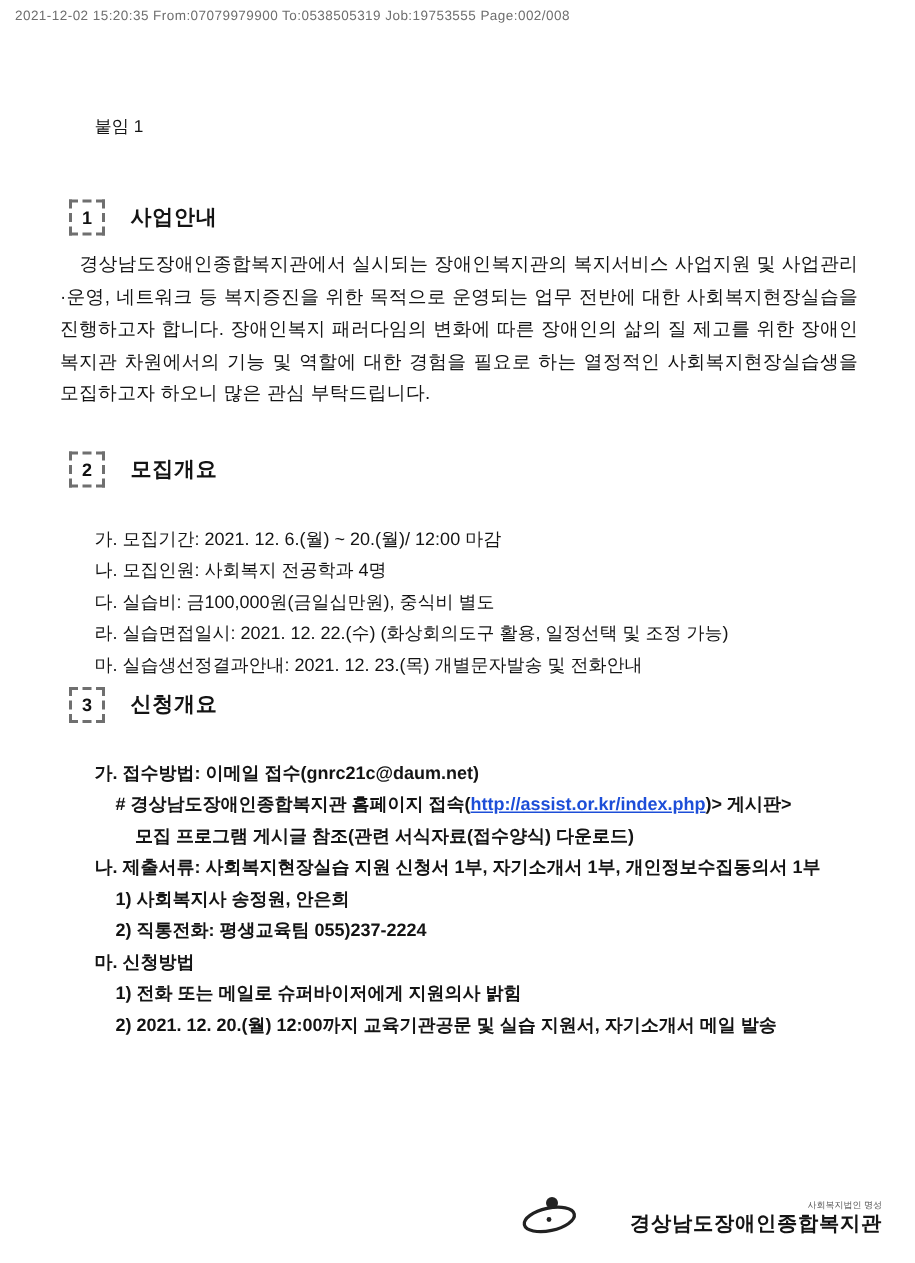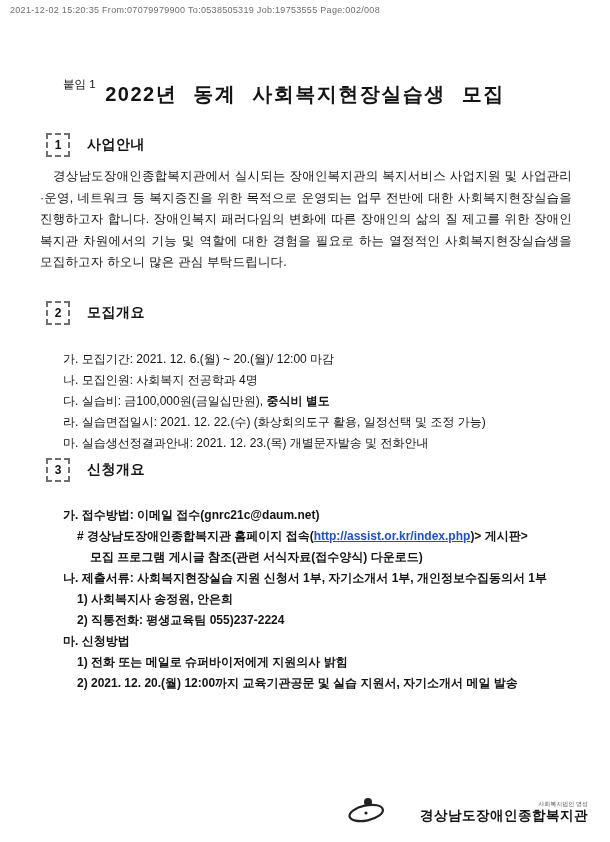--- a/index.html
+++ b/index.html
@@ -32,40 +32,39 @@
     position:absolute;top:166px;left:40px;width:532px;
     font-size:12.5px;line-height:21.5px;text-align:justify;text-indent:13px;
     letter-spacing:0.2px;
   }
   .list{position:absolute;left:63px;font-size:12px;line-height:21px;}
   .list-2{top:349px;}
   .list-3{top:505px;font-weight:bold;}
   .line{white-space:nowrap;}
   .ind1{padding-left:14px;}
   .ind2{padding-left:27px;}
-  .bold{font-weight:bold;text-align:right;}
+  .bold{font-weight:normal;text-align:right;}
   .doc-link{color:#1d4ed8;text-decoration:underline;cursor:pointer;}
   .footer-logo{
     position:absolute;top:795px;right:22px;
     display:flex;align-items:center;gap:5px;
   }
   .logo-text-block{display:flex;flex-direction:column;align-items:flex-end;}
   .logo-small{font-size:6px;color:#555;letter-spacing:0px;line-height:7px;}
   .logo-name{font-size:13.5px;font-weight:bold;letter-spacing:0.5px;line-height:16px;margin-left:27px;}
 </style>
 </head>
 <body>
 
 <div class="page">
 
   <div class="fax-header">2021-12-02 15:20:35 From:07079979900 To:0538505319 Job:19753555 Page:002/008</div>
 
   <div class="attach-label">붙임 1</div>
 
-  <div class="doc-title">2022년 동계 사회복지현장실습생 모집</div>
 
   <div class="sec sec-1">
     <div class="sec-num">1</div>
     <div class="sec-heading">사업안내</div>
   </div>
   <div class="para">경상남도장애인종합복지관에서 실시되는 장애인복지관의 복지서비스 사업지원 및 사업관리·운영, 네트워크 등 복지증진을 위한 목적으로 운영되는 업무 전반에 대한 사회복지현장실습을 진행하고자 합니다. 장애인복지 패러다임의 변화에 따른 장애인의 삶의 질 제고를 위한 장애인복지관 차원에서의 기능 및 역할에 대한 경험을 필요로 하는 열정적인 사회복지현장실습생을 모집하고자 하오니 많은 관심 부탁드립니다.</div>
 
   <div class="sec sec-2">
     <div class="sec-num">2</div>
     <div class="sec-heading">모집개요</div>

